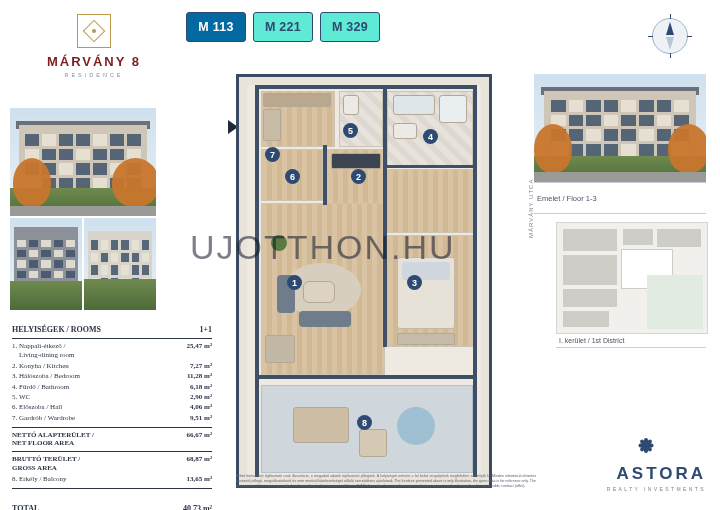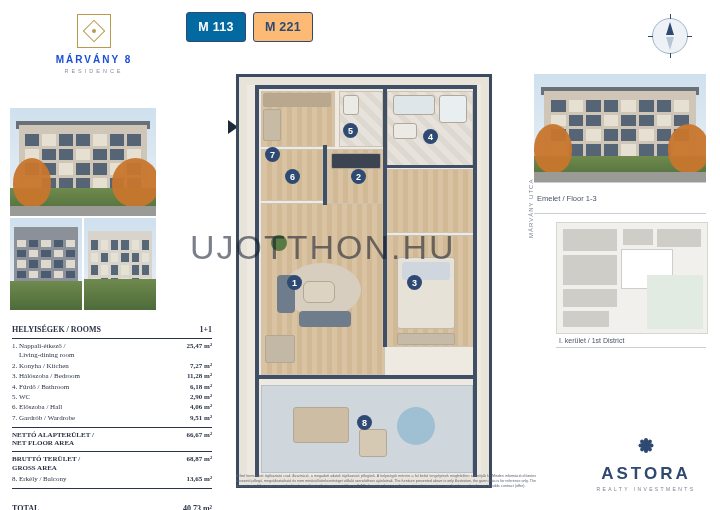--- a/index.html
+++ b/index.html
@@ -11,37 +11,37 @@
     overflow:hidden;
     position:relative;
   }
   .page{position:absolute;inset:0;background:#fff;}
 
   
   .tabs{position:absolute;left:186px;top:12px;display:flex;gap:7px;}
   .tab{
     width:58px;height:28px;border:1px solid #2e4a72;border-radius:3px;
     display:flex;align-items:center;justify-content:center;
-    font-size:12.5px;font-weight:bold;letter-spacing:.3px;color:#2e4a72;background:#fdba74;
+    font-size:12.5px;font-weight:bold;letter-spacing:.3px;color:#2e4a72;background:#5eead4;
   }
   .tab.active{background:#0369a1;color:#fff;border-color:#2e4a72;}
 
   
   .brand{position:absolute;left:34px;top:14px;width:120px;text-align:center;}
   .brand-mark{width:32px;height:32px;margin:0 auto 6px;border:1px solid #b99a4e;position:relative;}
   .brand-mark:before{
     content:"";position:absolute;left:50%;top:50%;width:14px;height:14px;
     transform:translate(-50%,-50%) rotate(45deg);
     border:1px solid #b99a4e;
   }
   .brand-mark:after{
     content:"";position:absolute;left:50%;top:50%;width:4px;height:4px;margin:-2px 0 0 -2px;
     background:#b99a4e;border-radius:50%;
   }
-  .brand-name{font-size:10px;letter-spacing:2px;color:#1d4ed8;font-weight:bold;}
+  .brand-name{font-size:13px;letter-spacing:2px;color:#7f1d1d;font-weight:bold;}
   .brand-sub{font-size:5.5px;letter-spacing:3px;color:#8a8f9c;margin-top:3px;}
 
   
   .compass{position:absolute;right:28px;top:14px;width:44px;height:44px;}
   .compass .ring{
     position:absolute;inset:4px;border-radius:50%;
     background:#eef2f6;border:1px solid #9fb3c8;
   }
   .compass .needle{
     position:absolute;left:50%;top:8px;width:0;height:0;margin-left:-4px;
@@ -138,41 +138,42 @@
   .vrot{
     position:absolute;left:528px;top:238px;
     transform:rotate(-90deg);transform-origin:left top;
     font-size:6px;letter-spacing:1px;color:#7b8291;white-space:nowrap;
   }
 
   
   .disc{position:absolute;left:236px;top:474px;width:300px;font-size:3.6px;line-height:1.45;color:#5a6173;text-align:justify;}
 
   
-  .astora{position:absolute;right:14px;bottom:18px;width:120px;text-align:center;}
+  .astora{position:absolute;right:14px;bottom:18px;width:120px;text-align:right;}
   .ast-mark{position:relative;width:30px;height:30px;margin:0 auto 4px;}
   .ast-mark span{position:absolute;left:50%;top:50%;width:4px;height:15px;margin:-7.5px 0 0 -2px;
     background:#2e4a72;border-radius:2px;}
   .ast-name{font-size:17px;letter-spacing:3px;color:#2e4a72;font-weight:bold;}
   .ast-sub{font-size:5px;letter-spacing:2.4px;color:#7b8291;margin-top:2px;}
 </style>
 </head>
 <body>
 
 <div class="page">
 
   <div class="brand">
     <div class="brand-mark"></div>
     <div class="brand-name">MÁRVÁNY 8</div>
     <div class="brand-sub">RESIDENCE</div>
   </div>
 
   <div class="tabs">
     <div class="tab active">M 113</div>
     <div class="tab">M 221</div>
+    <div class="tab">M 329</div>
   </div>
 
   <div class="compass">
     <div class="ring"></div>
     <div class="needle"></div>
     <div class="needle-b"></div>
     <div class="tick t1"></div>
       <div class="tick t2"></div>
     <div class="tick t3"></div>
       <div class="tick t4"></div>

